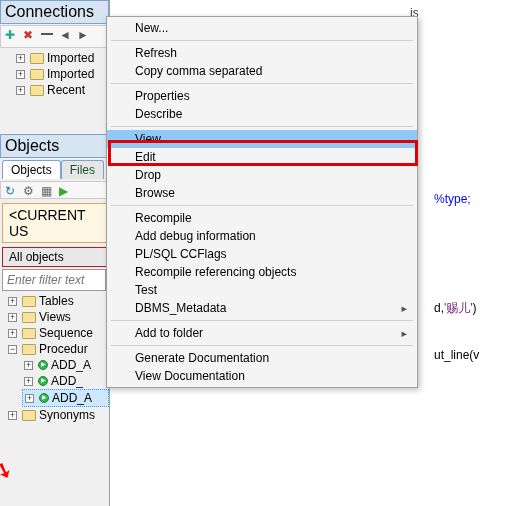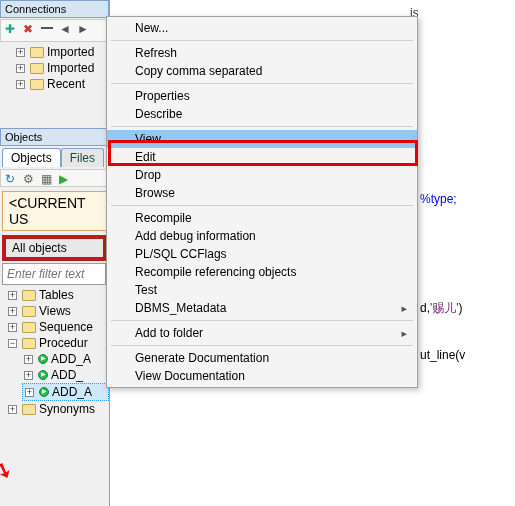--- a/index.html
+++ b/index.html
@@ -1,43 +1,43 @@
 <!DOCTYPE html>
 <html><head>
 <meta charset="utf-8">
 <style>
   * { box-sizing: border-box; font-family: "Segoe UI", Tahoma, sans-serif; font-size: 12px; user-select: none; }
   html, body { margin: 0; padding: 0; }
   body { width: 515px; height: 506px; background: #fff; overflow: hidden; position: relative; }
 
   .left-pane { position:absolute; left:0; top:0; width:110px; height:506px; background:#f0f0f0; border-right:1px solid #a0a0a0; }
-  .panel-header { background:#d7e4f2; border:1px solid #7da2ce; padding:2px 4px; font-size:11px; margin:0 0 1px 0; }
+  .panel-header { background:#d7e4f2; border:1px solid #7da2ce; padding:2px 4px; font-size:16px; margin:0 0 1px 0; }
   .toolbar { display:flex; gap:6px; padding:2px 4px; border:1px solid #ccc; background:#f7f7f7; margin-bottom:2px; }
   .toolbar span { width:12px; height:12px; display:inline-block; }
   .tree { font-size:12px; }
   .tree-item { display:flex; align-items:center; gap:3px; padding:1px 2px; margin-left:14px; }
   .expander { width:9px; height:9px; border:1px solid #888; display:inline-flex; align-items:center; justify-content:center; font-size:9px; line-height:1; margin-right:2px; color:#333; background:#fff; }
   .folder { width:14px; height:11px; background:#f7e39c; border:1px solid #b8a24c; display:inline-block; border-radius:1px; }
   .tabs { display:flex; gap:0; margin:2px 2px; }
   .tab { border:1px solid #7da2ce; border-bottom:none; padding:2px 8px; background:#fff; border-radius:3px 3px 0 0; }
   .tab.inactive { background:#e6e6e6; color:#14532d; }
   .curuser { border:1px solid #d9a95f; background:#fdf6e3; padding:3px 6px; margin:4px 2px; font-size:14px; }
-  .allobj { background:#e8e8e8; border:4px solid #b91c1c; padding:2px 6px; margin:2px; }
+  .allobj { background:#e8e8e8; border:1px solid #b91c1c; padding:2px 6px; margin:2px; }
   .filter { width:104px; margin:2px; }
   .filter input { width:100%; padding:3px 4px; border:1px solid #999; color:#888; font-style:italic; font-size:12px; }
   .obj-tree .tree-item { margin-left:6px; }
   .obj-tree .child { margin-left:22px; }
   .pg { width:10px; height:10px; border-radius:50%; background:#2fb84c; border:1px solid #1a8a33; display:inline-block; position:relative; }
   .pg.red { background:#2fb84c; }
   .pg::after{content:"▶"; color:#fff; font-size:6px; position:absolute; left:2px; top:-1px;}
   .sel { background:#cde8ff; border:1px dotted #3399ff; }
 
   .arrow-anno { position:absolute; left:-4px; top:458px; color:#f00; font-size:20px; font-weight:bold; transform:rotate(20deg); }
 
-  .code-pane { position:absolute; left:418px; top:0; width:74px; height:506px; background:#fff; font-family:Consolas,monospace; font-size:13px; white-space:pre; overflow:hidden; padding-top:12px; }
+  .code-pane { position:absolute; left:418px; top:0; width:74px; height:506px; background:#fff; font-family:Consolas,monospace; font-size:13px; white-space:pre; overflow:hidden; padding-top:12px;padding-left:14px; }
   .code-pane .line { height:18px; padding-left:2px; }
   .ty { color:#00f; }
   .str { color:#701a75; }
   .tab-head { position:absolute; left:410px; top:6px; font-size:12px; color:#333; }
 
   .ctx-menu { position:absolute; left:106px; top:16px; width:312px; background:#f4f4f4; border:1px solid #a0a0a0; box-shadow:2px 2px 6px rgba(0,0,0,.25); padding:2px 0; }
   .ctx-menu .sep { height:1px; background:#d0d0d0; margin:3px 4px; }
   .ctx-menu .mi { display:flex; align-items:center; padding:3px 26px 3px 28px; position:relative; height:18px; }
   .ctx-menu .mi.hov { background:#90c8f6; }
   .ctx-menu .sub::after { content:"▸"; position:absolute; right:10px; color:#555; font-size:11px; }

